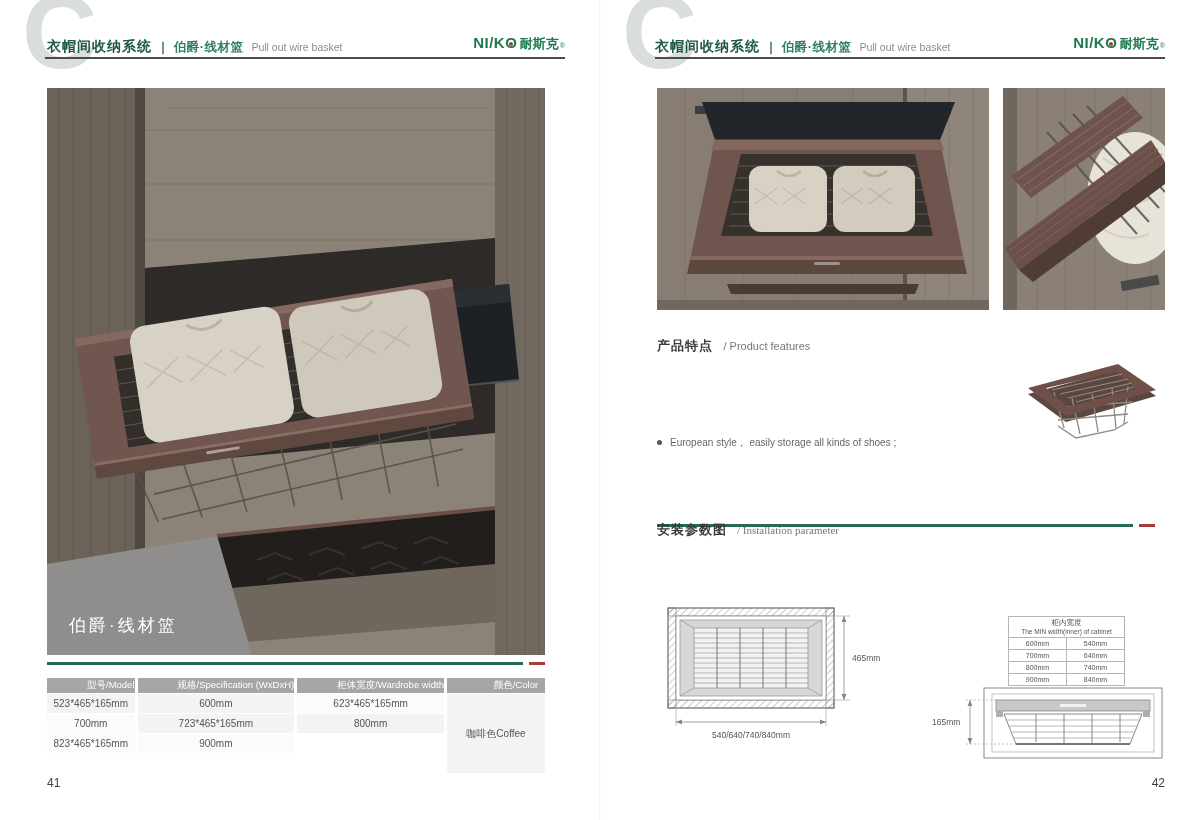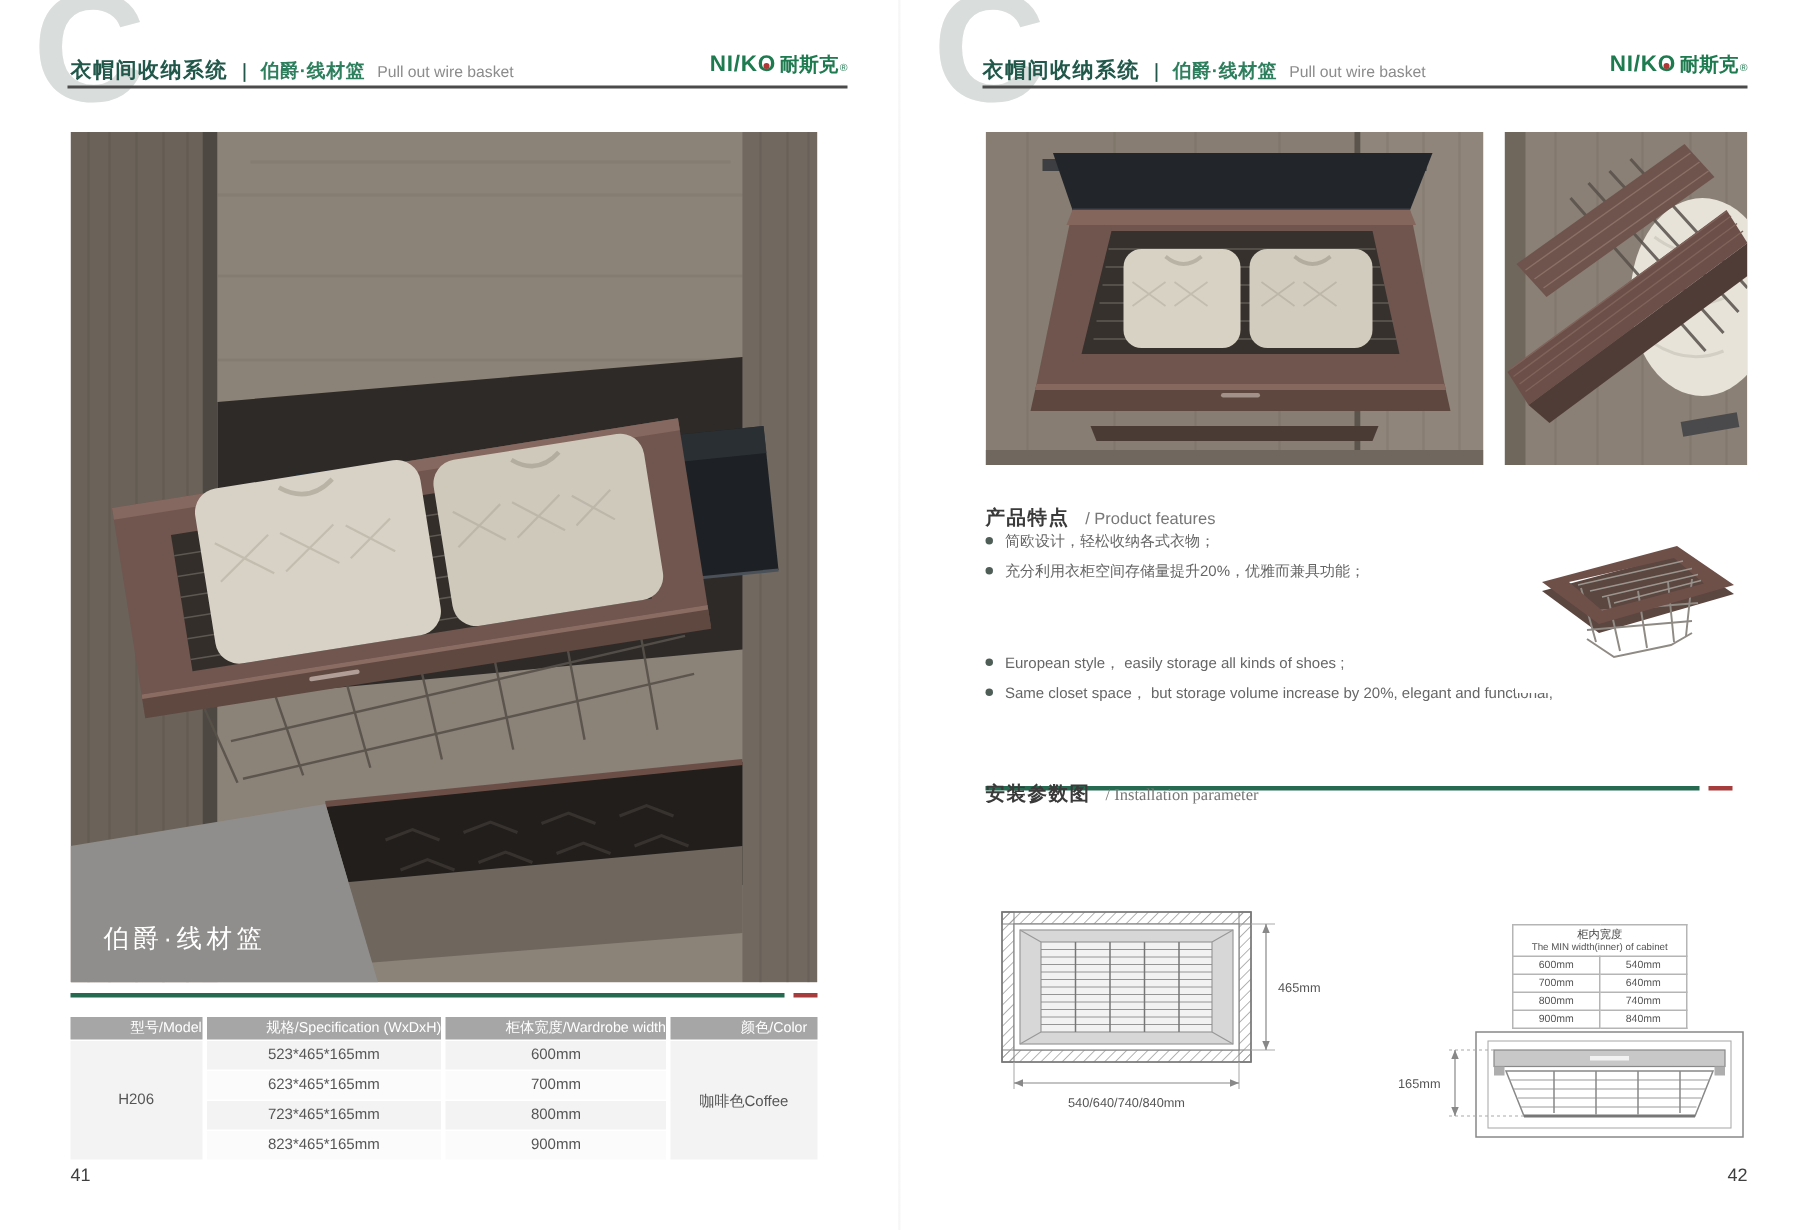--- a/index.html
+++ b/index.html
@@ -161,21 +161,20 @@
       <span class="green"></span>
         <span class="gap"></span>
         <span class="red"></span>
     </div>
 
     <div class="spec-table">
       <div class="th">型号/Model</div>
       <div class="th">规格/Specification (WxDxH)</div>
       <div class="th">柜体宽度/Wardrobe width</div>
       <div class="th">颜色/Color</div>
-      <div class="td merged cell-model">H206</div>
       <div class="td shade">523*465*165mm</div>
       <div class="td shade">600mm</div>
       <div class="td merged cell-color">咖啡色Coffee</div>
       <div class="td lite">623*465*165mm</div>
       <div class="td lite">700mm</div>
       <div class="td shade">723*465*165mm</div>
       <div class="td shade">800mm</div>
       <div class="td lite">823*465*165mm</div>
       <div class="td lite">900mm</div>
     </div>
@@ -246,27 +245,22 @@
         <path d="M6,163 L151,56 M10,168 L155,61 M14,173 L159,66 M4,158 L148,53" stroke="#7f625a" stroke-width="1"></path>
         <polygon points="16,182 162,74 162,96 30,194" fill="#503c36"></polygon>
         <rect x="118" y="190" width="38" height="10" fill="#4a4a4c" transform="rotate(-10 137 195)"></rect>
       </svg>
     </div>
 
     <div class="sec-heading features-heading">
       <span class="sh-cn">产品特点</span>
       <span class="sh-en">/ Product features</span>
     </div>
-    <ul class="bullets bullets-cn">
-      <li>简欧设计，轻松收纳各式衣物；</li>
-      <li>充分利用衣柜空间存储量提升20%，优雅而兼具功能；</li>
-    </ul>
     <ul class="bullets bullets-en">
       <li>European style， easily storage all kinds of shoes ;</li>
-      <li>Same closet space， but storage volume increase by 20%, elegant and functional;</li>
     </ul>
 
     <div class="render-box">
       <svg width="158" height="132" viewBox="0 0 158 132">
         <rect width="158" height="132" fill="#ffffff"></rect>
         <path d="M18,58 L108,34 L146,60 L56,86 Z" fill="#5c4640" transform="translate(0,6)"></path>
         <g stroke="#8f8a84" stroke-width="1.3" fill="none">
           <path d="M44,62 L54,98 M62,68 L70,104 M82,64 L88,102 M102,58 L106,98 M118,56 L114,94"></path>
           <path d="M46,78 L122,72 M48,90 L118,84"></path>
           <path d="M48,96 L66,108 L104,100 L118,92"></path>

